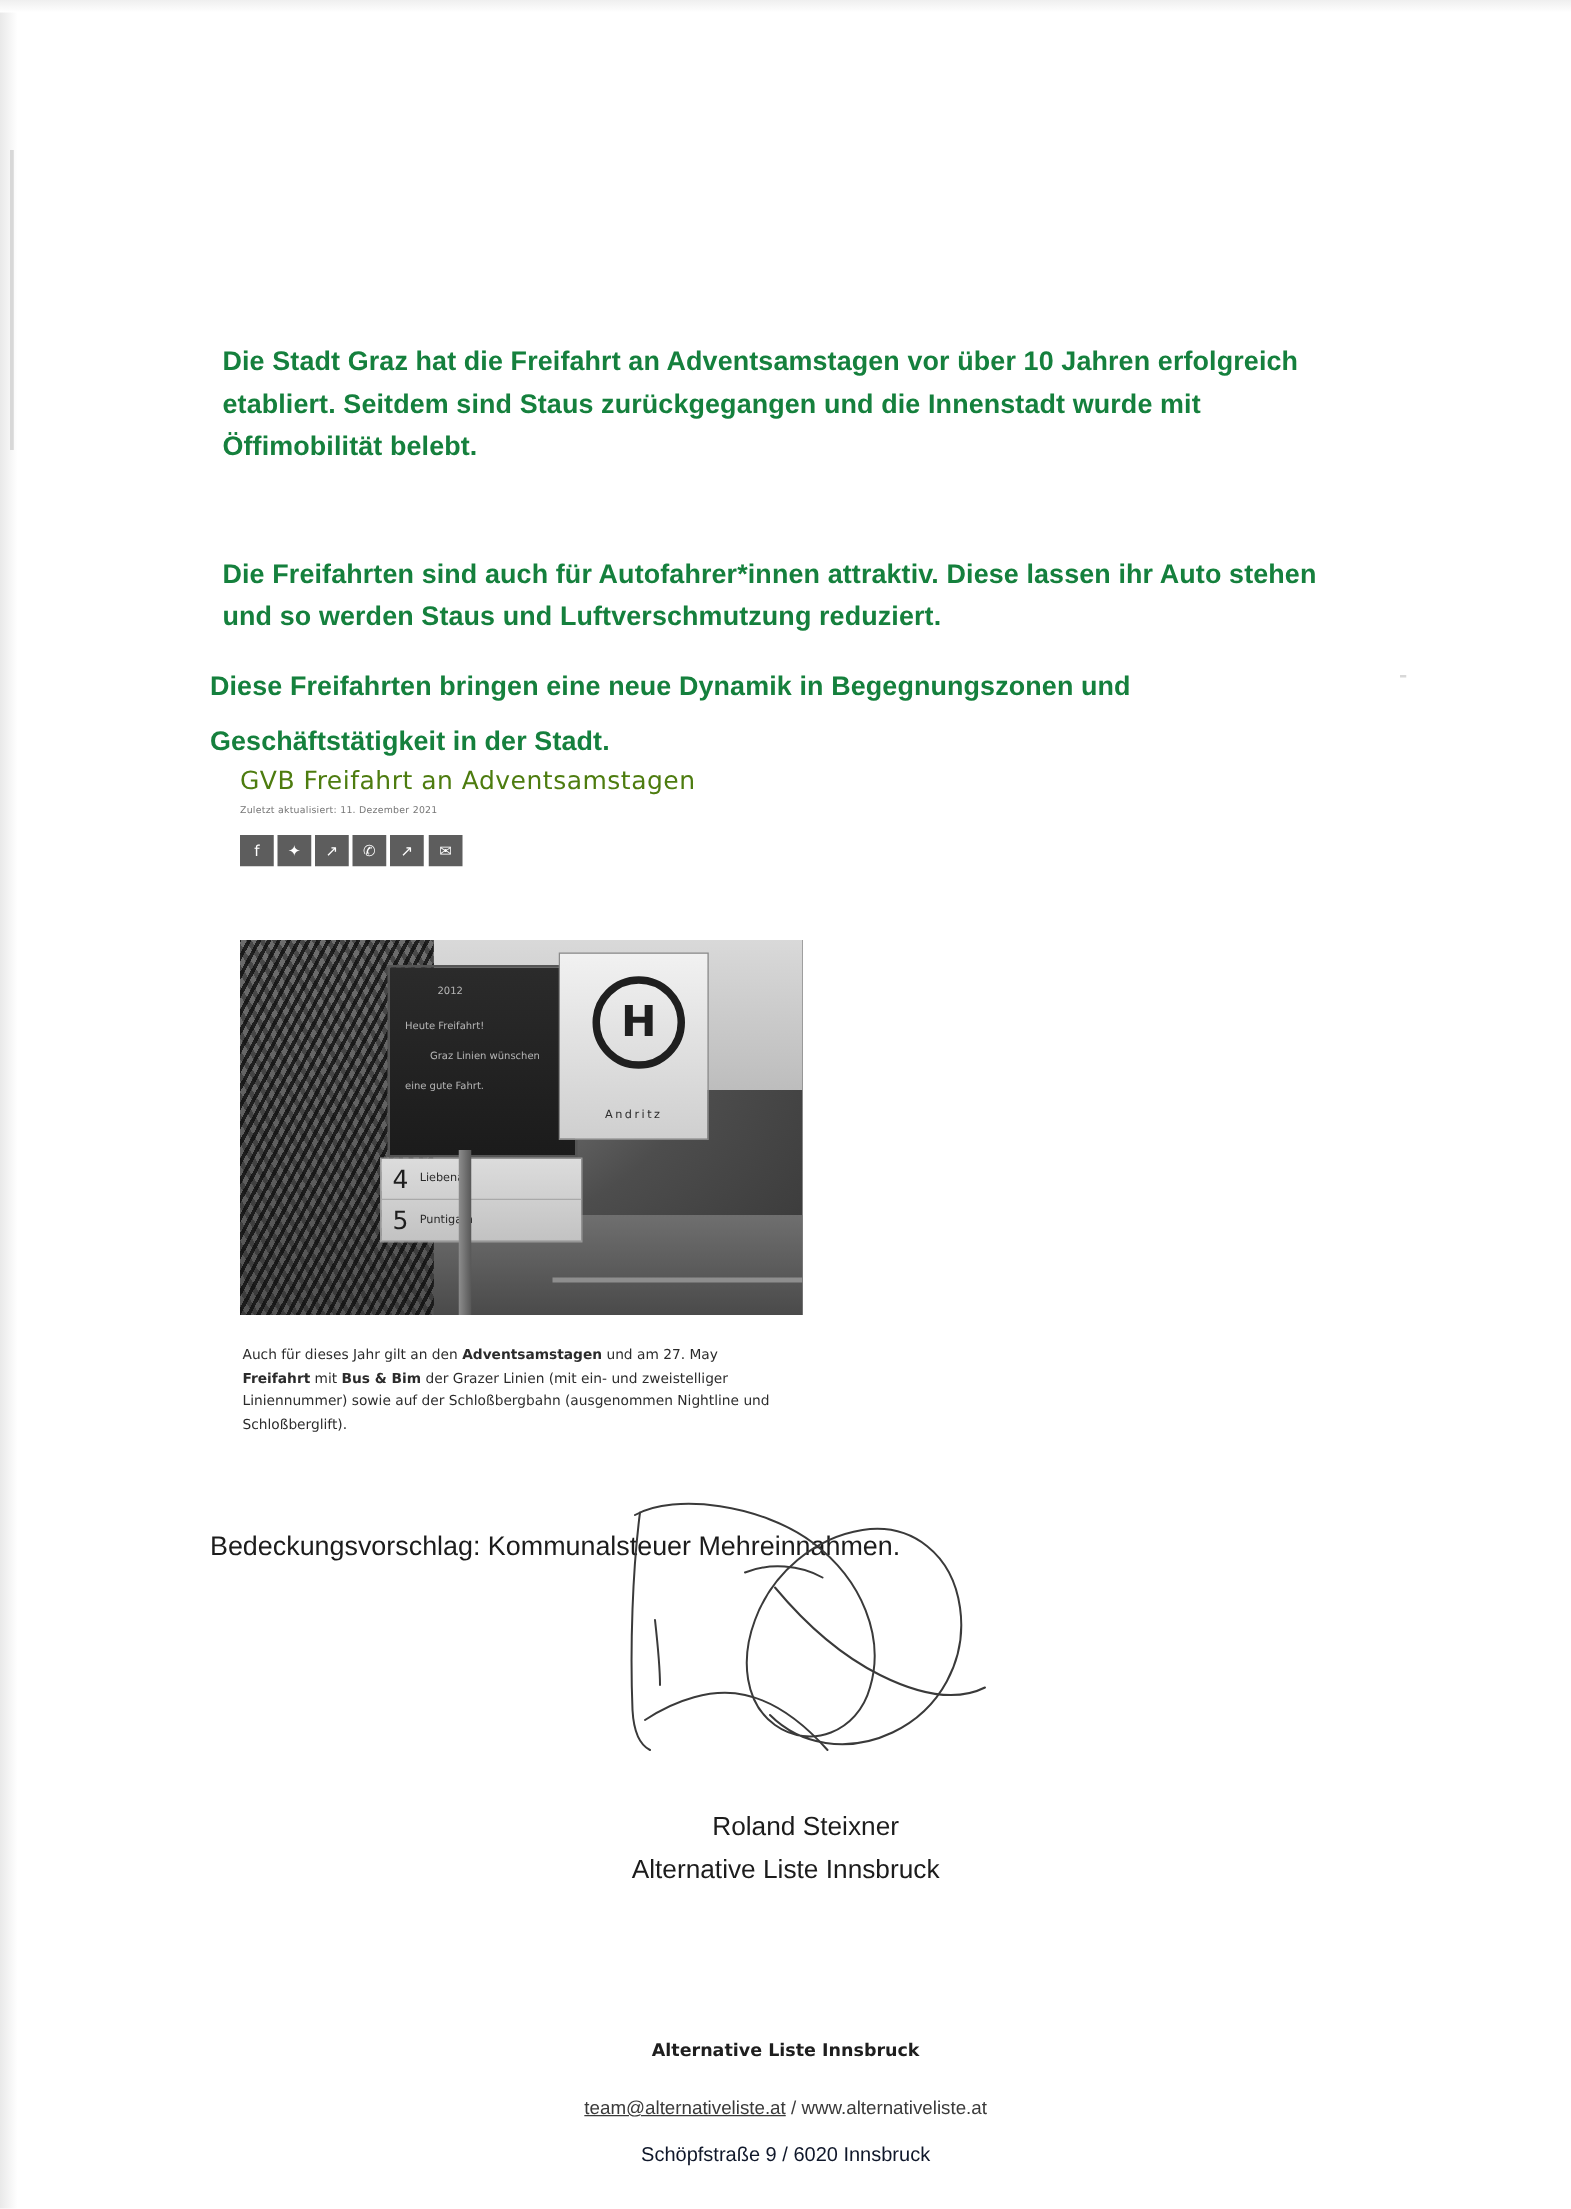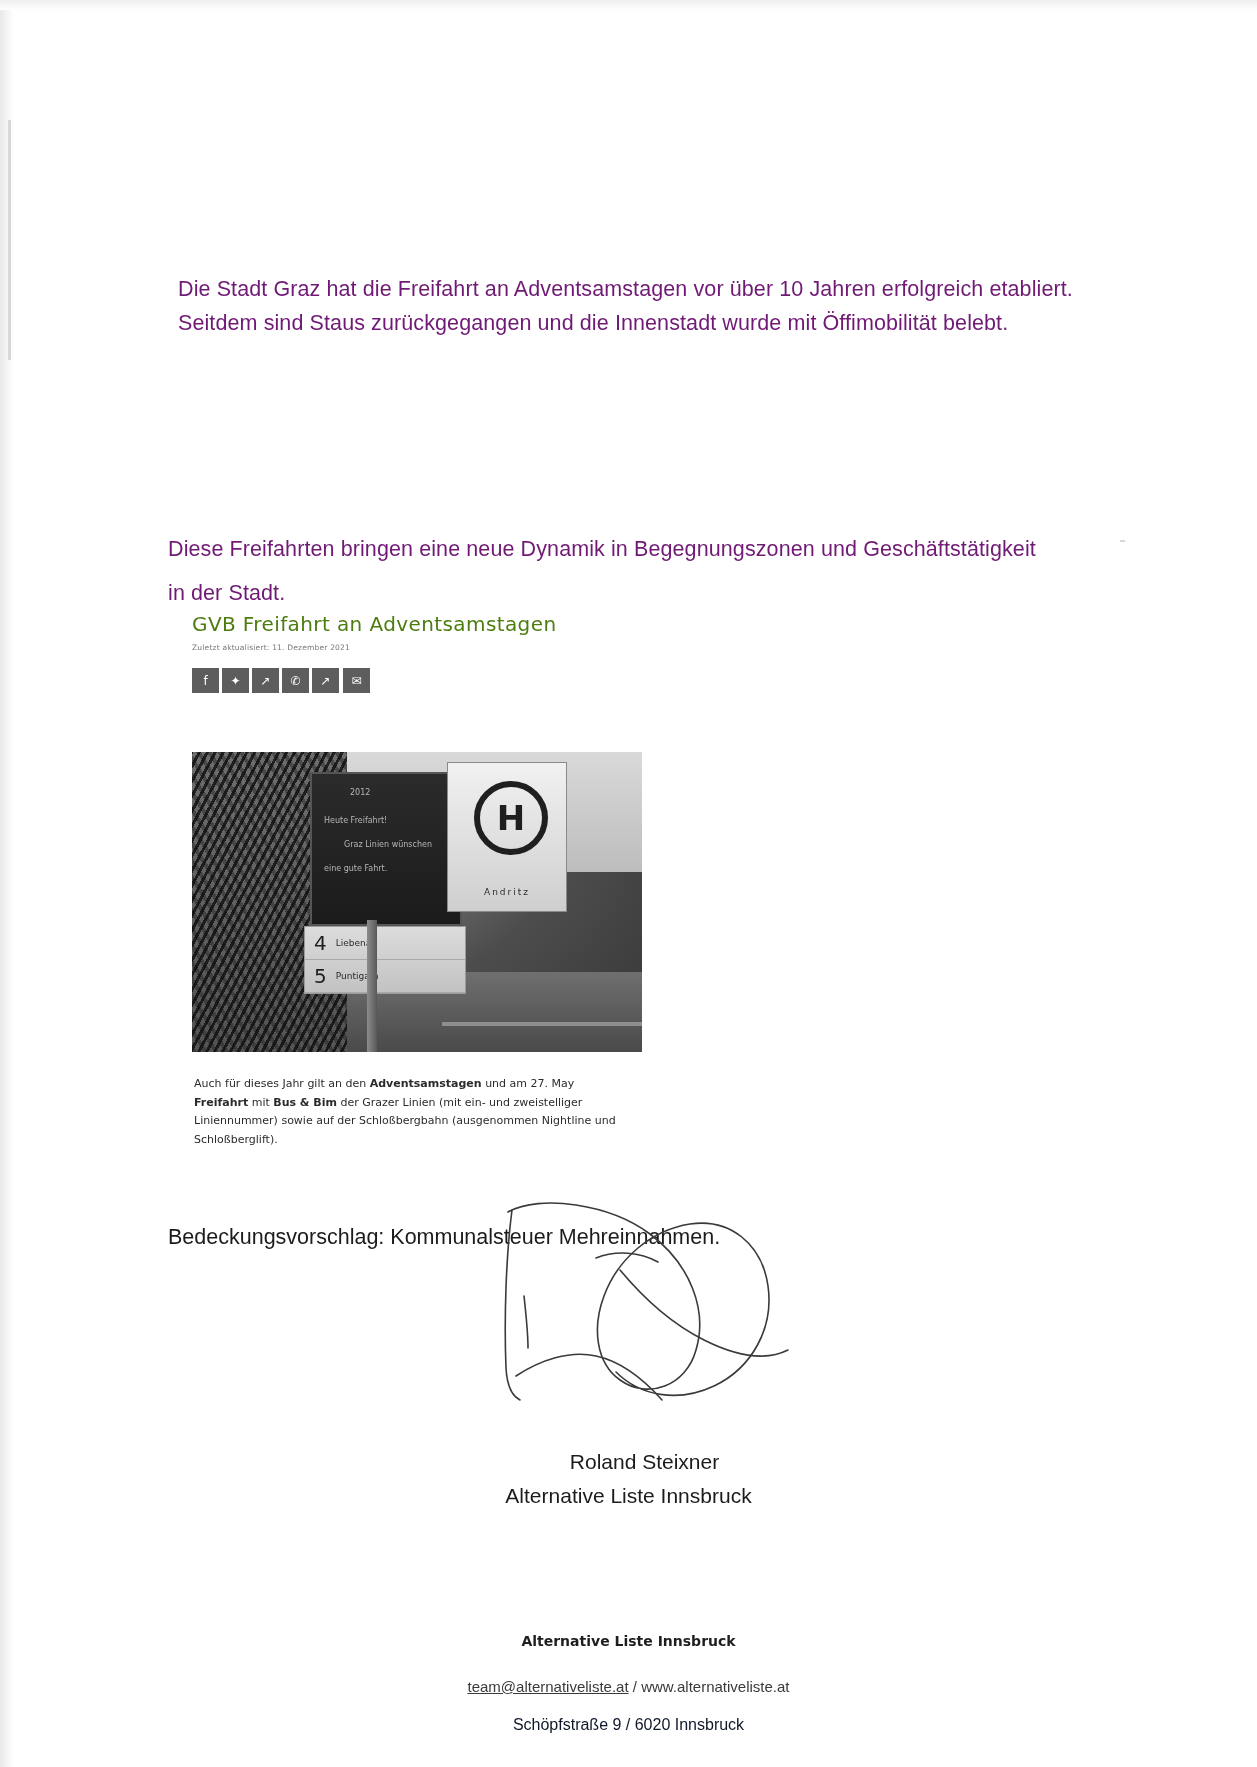--- a/index.html
+++ b/index.html
@@ -37,22 +37,23 @@
   .page {
     position: absolute;
     left: 0; top: 0;
     width: 1257px; height: 1767px;
   }
 
   .body-text {
     position: absolute;
     font-size: 21.5px;
     line-height: 34px;
-    color: #701a75;
+    color: #15803d;
     letter-spacing: 0.1px;
+    font-weight: bold;
   }
 
   #para1 { left: 178px; top: 250px; width: 900px; }
   #para2 { left: 178px; top: 420px; width: 890px; }
   #para3 { left: 168px; top: 505px; width: 880px; line-height: 44px; }
 
   .embed-block {
     position: absolute;
     left: 192px;
     top: 612px;
@@ -293,20 +294,21 @@
 
 <div class="scan-edge-left"></div>
 <div class="scan-edge-top"></div>
 <div class="scan-speck" style="left:8px;top:120px;width:3px;height:240px;"></div>
 <div class="scan-speck" style="left:1120px;top:540px;width:5px;height:2px;"></div>
 
 <div class="page">
 
   <p class="body-text" id="para1">Die Stadt Graz hat die Freifahrt an Adventsamstagen vor über 10 Jahren erfolgreich etabliert. Seitdem sind Staus zurückgegangen und die Innenstadt wurde mit Öffimobilität belebt.</p>
 
+  <p class="body-text" id="para2">Die Freifahrten sind auch für Autofahrer*innen attraktiv. Diese lassen ihr Auto stehen und so werden Staus und Luftverschmutzung reduziert.</p>
 
   <p class="body-text" id="para3">Diese Freifahrten bringen eine neue Dynamik in Begegnungszonen und Geschäftstätigkeit in der Stadt.</p>
 
   <div class="embed-block">
     <div class="embed-title">GVB Freifahrt an Adventsamstagen</div>
     <div class="embed-sub">Zuletzt aktualisiert: 11. Dezember 2021</div>
     <div class="share-row">
       <button class="share-btn">f</button>
       <button class="share-btn">✦</button>
       <button class="share-btn">↗</button>

